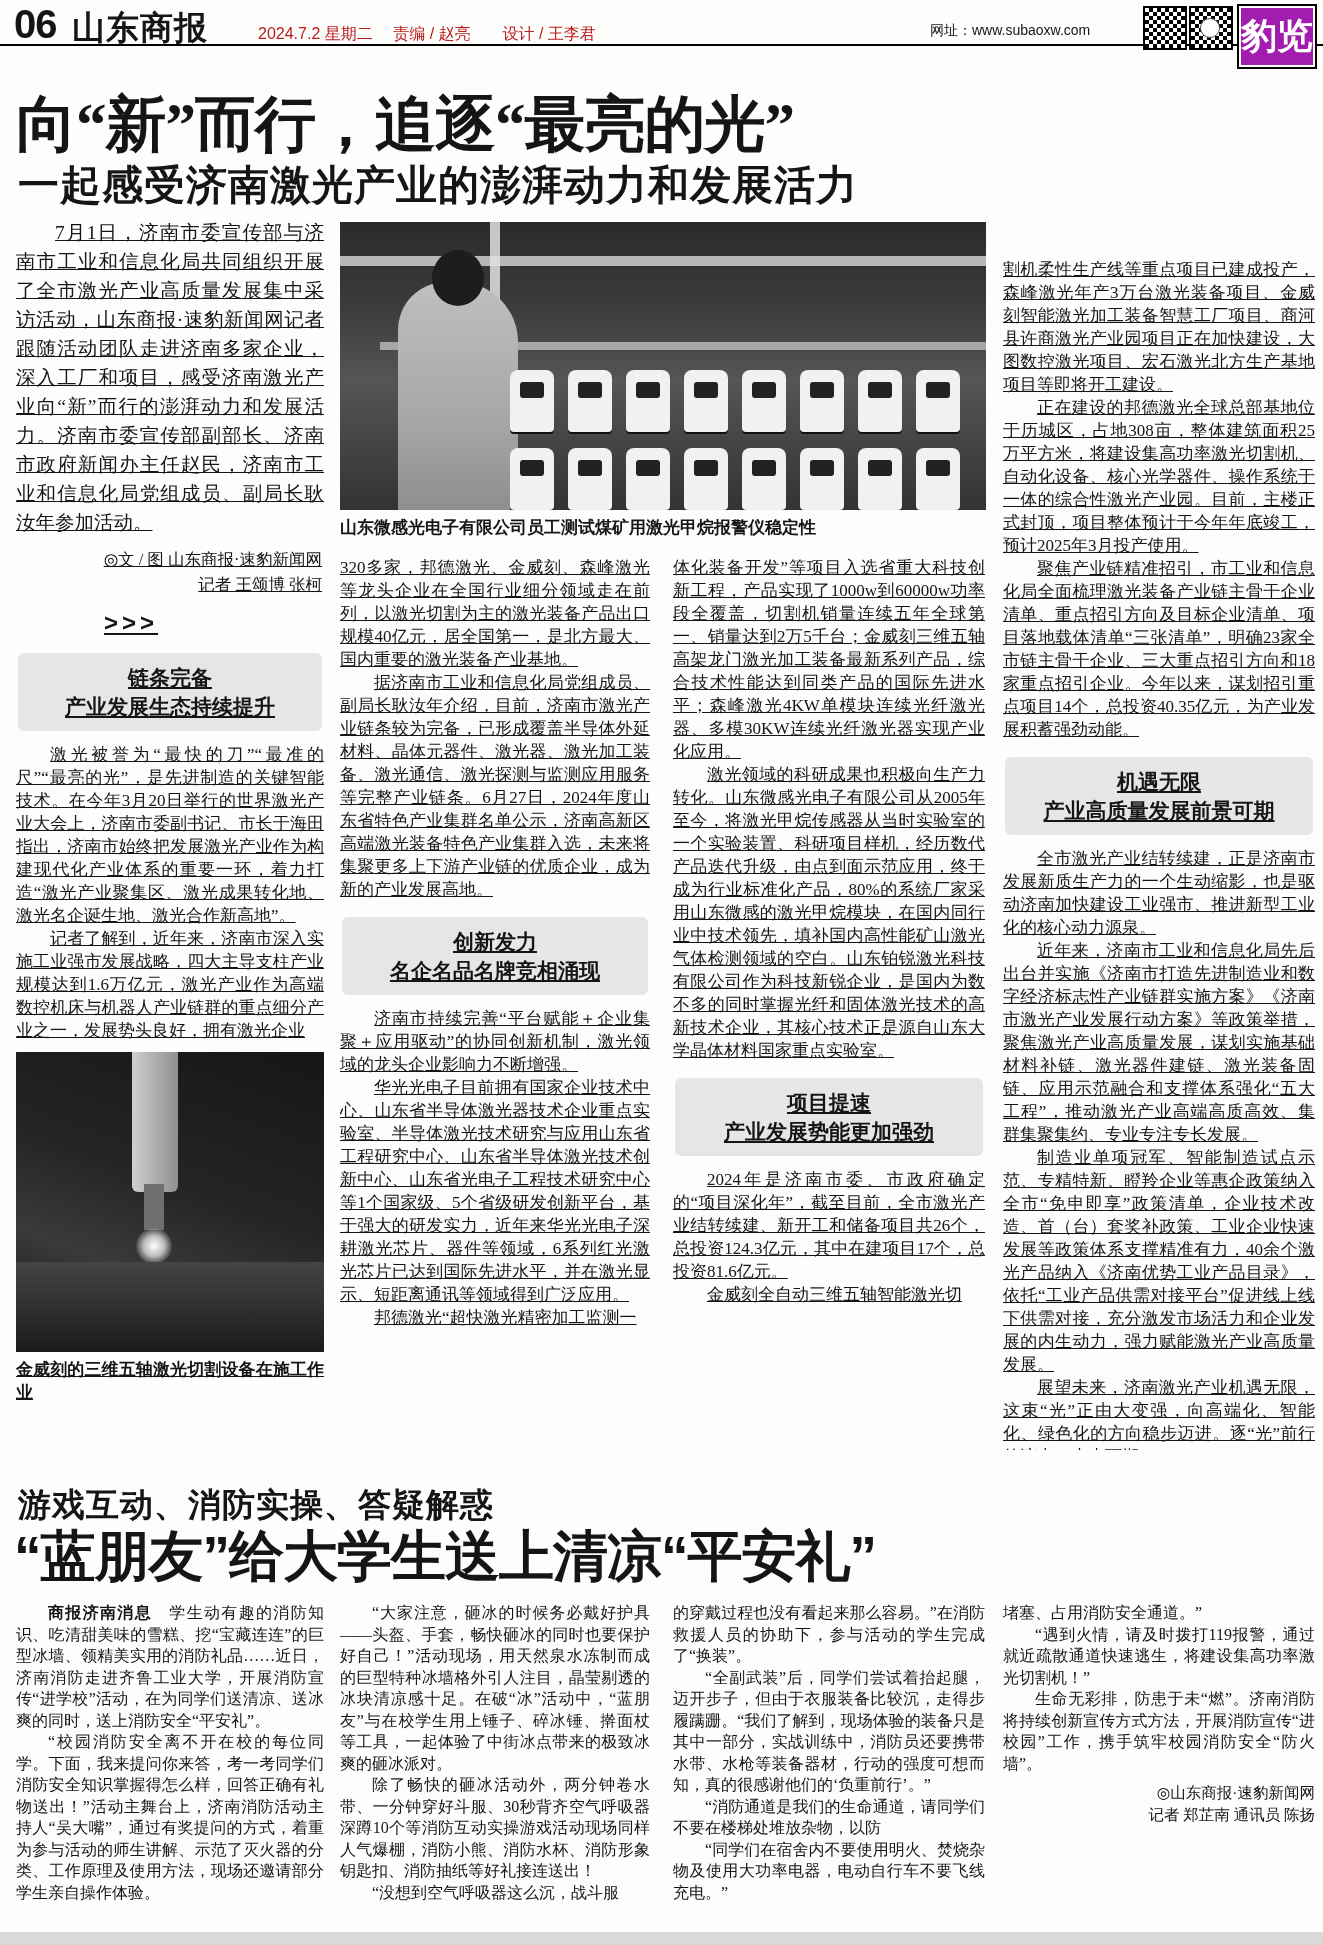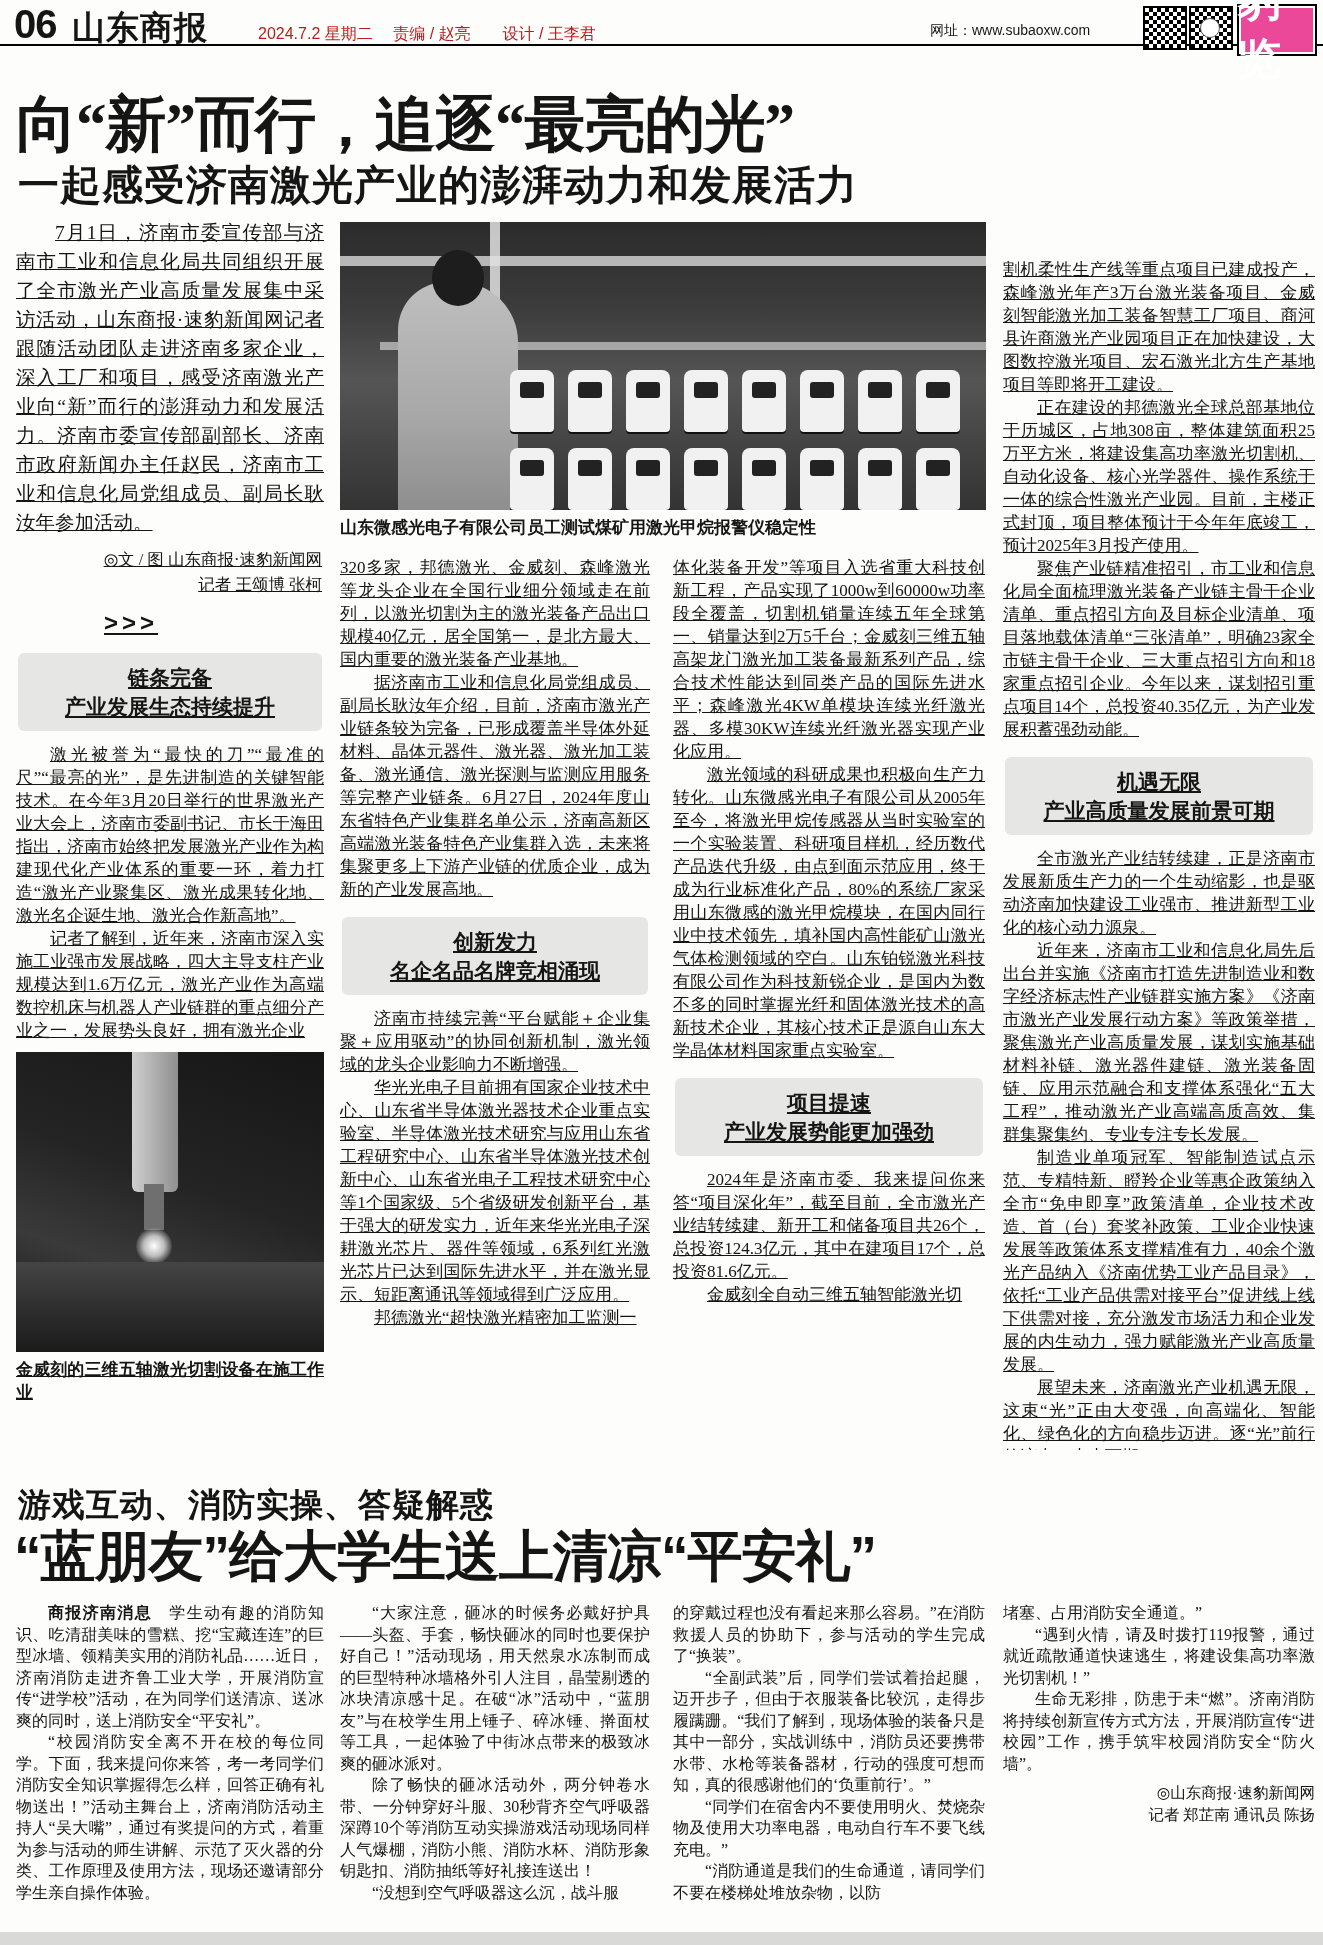--- a/index.html
+++ b/index.html
@@ -10,22 +10,22 @@
   .hdr-rule{position:absolute;left:0;top:44px;width:1323px;height:2px;background:#000;}
   .pagenum{position:absolute;left:14px;top:2px;font-family:"Liberation Sans",sans-serif;font-size:40px;font-weight:700;letter-spacing:-1px;}
   .masthead{position:absolute;left:72px;top:6px;font-family:"Liberation Sans",sans-serif;font-size:33px;font-weight:900;letter-spacing:1px;}
   .hdr-meta{position:absolute;left:258px;top:24px;font-family:"Liberation Sans",sans-serif;font-size:16px;color:#b91c1c;}
   .hdr-web{position:absolute;left:930px;top:22px;font-family:"Liberation Sans",sans-serif;font-size:14px;}
   .qr{position:absolute;top:6px;width:40px;height:40px;background:
       repeating-linear-gradient(0deg,#000 0 4px,#fff 4px 8px),
       repeating-linear-gradient(90deg,#000 0 4px,#fff 4px 8px);background-blend-mode:difference;border:2px solid #000;}
   .qr1{left:1143px;} .qr2{left:1189px;}
   .qr-seal{position:absolute;left:1200px;top:18px;width:18px;height:18px;border-radius:50%;background:#fff;border:1px solid #555;}
-  .section-badge{position:absolute;left:1237px;top:4px;width:80px;height:52px;background:#ec4899;color:#fff;
-      display:flex;align-items:center;justify-content:center;font-size:44px;font-weight:700;
+  .section-badge{position:absolute;left:1237px;top:4px;width:80px;height:65px;background:#a21caf;color:#fff;
+      display:flex;align-items:center;justify-content:center;font-size:36px;font-weight:700;
       font-family:"Liberation Serif",serif;box-shadow:inset 0 0 0 2px #000,inset 0 0 0 4px #fff;}
   
   .headline{position:absolute;left:16px;top:84px;width:1290px;font-family:Liberation Serif, serif;
       font-size:61px;font-weight:900;letter-spacing:-1px;white-space:nowrap;}
   .subheadline{position:absolute;left:18px;top:158px;width:1290px;font-family:"Liberation Sans",sans-serif;
       font-size:41px;font-weight:800;letter-spacing:1px;white-space:nowrap;}
   
   .col{position:absolute;overflow:hidden;text-align:justify;text-decoration:underline;}
   .colA{left:16px;top:218px;width:308px;height:1232px;}
   .colB{left:340px;top:556px;width:310px;height:894px;}
@@ -168,21 +168,21 @@
   <div class="col colC">
     <p class="p cont">体化装备开发”等项目入选省重大科技创新工程，产品实现了1000w到60000w功率段全覆盖，切割机销量连续五年全球第一、销量达到2万5千台；金威刻三维五轴高架龙门激光加工装备最新系列产品，综合技术性能达到同类产品的国际先进水平；森峰激光4KW单模块连续光纤激光器、多模30KW连续光纤激光器实现产业化应用。</p>
     <div>
         <p class="p">激光领域的科研成果也积极向生产力转化。山东微感光电子有限公司从2005年至今，将激光甲烷传感器从当时实验室的一个实验装置、科研项目样机，经历数代产品迭代升级，由点到面示范应用，终于成为行业标准化产品，80%的系统厂家采用山东微感的激光甲烷模块，在国内同行业中技术领先，填补国内高性能矿山激光气体检测领域的空白。山东铂锐激光科技有限公司作为科技新锐企业，是国内为数不多的同时掌握光纤和固体激光技术的高新技术企业，其核心技术正是源自山东大学晶体材料国家重点实验室。</p>
       </div>
     <div class="hbox">
       <div>项目提速</div>
       <div>产业发展势能更加强劲</div>
     </div>
     <div>
-        <p class="p">2024年是济南市委、我来提问你来答“项目深化年”，截至目前，全市激光产业结转续建、新开工和储备项目共26个，总投资124.3亿元，其中在建项目17个，总投资81.6亿元。</p>
+        <p class="p">2024年是济南市委、市政府确定的“项目深化年”，截至目前，全市激光产业结转续建、新开工和储备项目共26个，总投资124.3亿元，其中在建项目17个，总投资81.6亿元。</p>
         <p class="p">金威刻全自动三维五轴智能激光切</p>
       </div>
   </div>
 
   <div class="col colD">
     <p class="p cont">割机柔性生产线等重点项目已建成投产，森峰激光年产3万台激光装备项目、金威刻智能激光加工装备智慧工厂项目、商河县许商激光产业园项目正在加快建设，大图数控激光项目、宏石激光北方生产基地项目等即将开工建设。</p>
     <div>
         <p class="p">正在建设的邦德激光全球总部基地位于历城区，占地308亩，整体建筑面积25万平方米，将建设集高功率激光切割机、自动化设备、核心光学器件、操作系统于一体的综合性激光产业园。目前，主楼正式封顶，项目整体预计于今年年底竣工，预计2025年3月投产使用。</p>
         <p class="p">聚焦产业链精准招引，市工业和信息化局全面梳理激光装备产业链主骨干企业清单、重点招引方向及目标企业清单、项目落地载体清单“三张清单”，明确23家全市链主骨干企业、三大重点招引方向和18家重点招引企业。今年以来，谋划招引重点项目14个，总投资40.35亿元，为产业发展积蓄强劲动能。</p>
       </div>
@@ -213,22 +213,22 @@
         <p class="bp">“大家注意，砸冰的时候务必戴好护具——头盔、手套，畅快砸冰的同时也要保护好自己！”活动现场，用天然泉水冻制而成的巨型特种冰墙格外引人注目，晶莹剔透的冰块清凉感十足。在破“冰”活动中，“蓝朋友”与在校学生用上锤子、碎冰锤、擀面杖等工具，一起体验了中街冰点带来的极致冰爽的砸冰派对。</p>
         <p class="bp">除了畅快的砸冰活动外，两分钟卷水带、一分钟穿好斗服、30秒背齐空气呼吸器深蹲10个等消防互动实操游戏活动现场同样人气爆棚，消防小熊、消防水杯、消防形象钥匙扣、消防抽纸等好礼接连送出！</p>
         <p class="bp">“没想到空气呼吸器这么沉，战斗服</p>
       </div>
   </div>
 
   <div class="bcol bcolC">
     <p class="bp cont">的穿戴过程也没有看起来那么容易。”在消防救援人员的协助下，参与活动的学生完成了“换装”。</p>
     <div>
         <p class="bp">“全副武装”后，同学们尝试着抬起腿，迈开步子，但由于衣服装备比较沉，走得步履蹒跚。“我们了解到，现场体验的装备只是其中一部分，实战训练中，消防员还要携带水带、水枪等装备器材，行动的强度可想而知，真的很感谢他们的‘负重前行’。”</p>
+        <p class="bp">“消防通道是我们的生命通道，请同学们不要在楼梯处堆放杂物，以防</p>
         <p class="bp">“同学们在宿舍内不要使用明火、焚烧杂物及使用大功率电器，电动自行车不要飞线充电。”</p>
-        <p class="bp">“消防通道是我们的生命通道，请同学们不要在楼梯处堆放杂物，以防</p>
       </div>
   </div>
 
   <div class="bcol bcolD">
     <p class="bp cont">堵塞、占用消防安全通道。”</p>
     <div>
         <p class="bp">“遇到火情，请及时拨打119报警，通过就近疏散通道快速逃生，将建设集高功率激光切割机！”</p>
         <p class="bp">生命无彩排，防患于未“燃”。济南消防将持续创新宣传方式方法，开展消防宣传“进校园”工作，携手筑牢校园消防安全“防火墙”。</p>
       </div>
     <div class="byline2">

